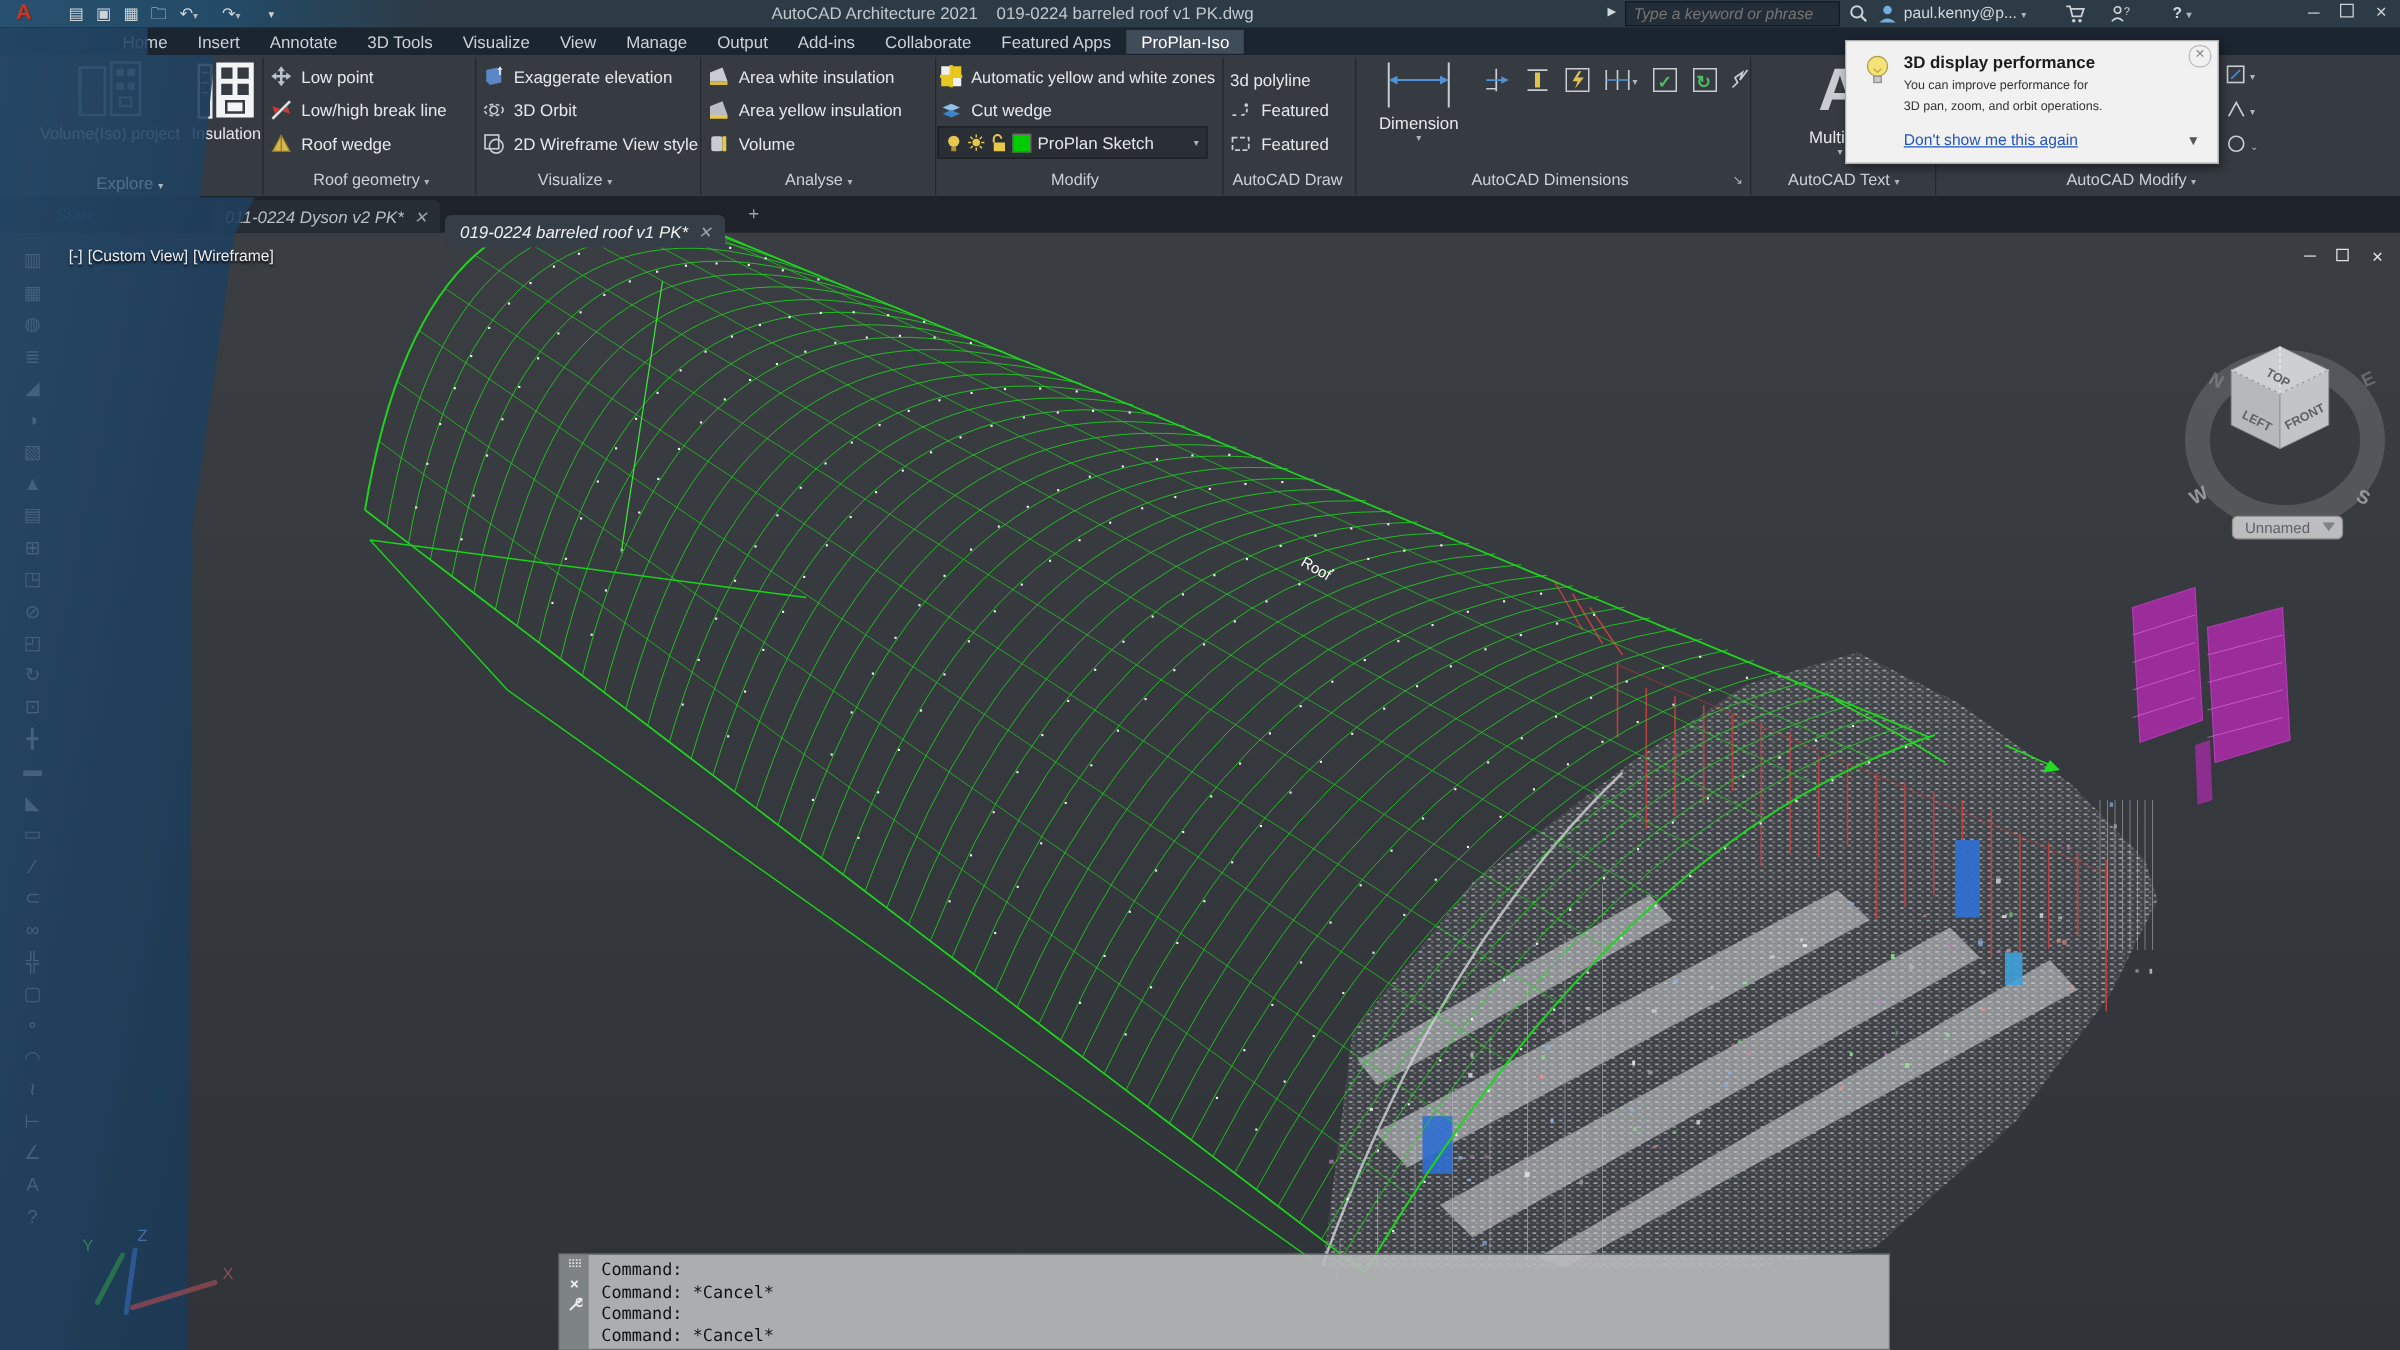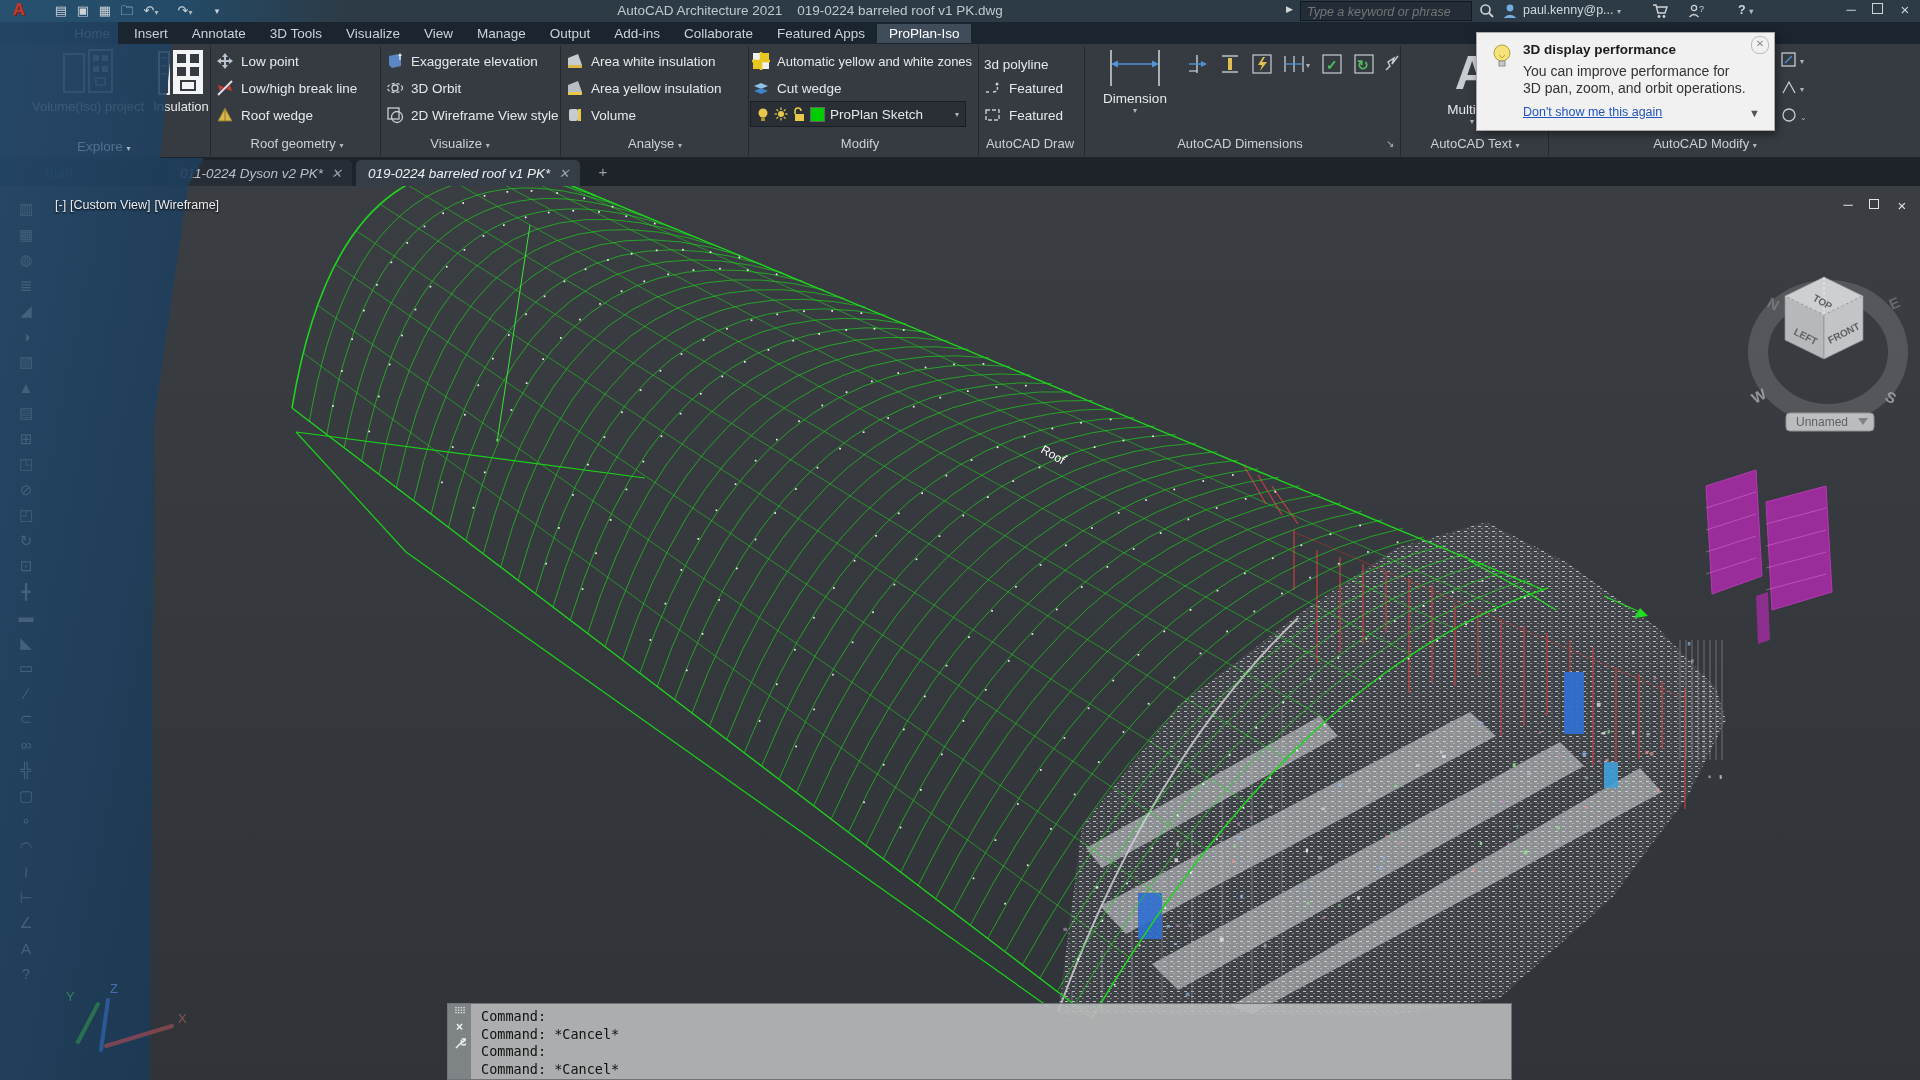--- a/index.html
+++ b/index.html
@@ -13,21 +13,21 @@
      background:linear-gradient(90deg,#27516f 0%,#234a66 55%,rgba(45,59,70,0) 100%);}
   .qat-icon{top:2px;width:18px;height:18px;font-size:13px;line-height:18px;text-align:center;color:#cdd3d8;}
   .caret{font-size:8px;color:#aeb6bc;}
   #app-title{left:530px;top:3px;width:560px;text-align:center;font-size:13.5px;color:#c2c8cd;white-space:nowrap;}
   #search-box{left:1300px;top:1px;width:170px;height:18px;background:#222d37;border:1px solid #121a21;}
   #search-box input{width:100%;height:100%;background:transparent;border:none;outline:none;
      font-style:italic;font-size:12.5px;color:#98a1a8;font-family:"Liberation Sans",sans-serif;padding:0 6px;box-sizing:border-box;}
   .tb-txt{top:3px;font-size:12.5px;color:#d3d8dc;white-space:nowrap;}
   .winbtn{top:1px;width:22px;height:18px;text-align:center;line-height:17px;color:#cfd4d8;font-size:13px;}
   
-  #menubar{left:0;top:22px;width:1920px;height:22px;background:#1b2530;z-index:40;display:flex;align-items:center;padding-left:62px;box-sizing:border-box;}
+  #menubar{left:0;top:22px;width:1920px;height:22px;background:#1b2530;z-index:40;display:flex;align-items:center;padding-left:86px;box-sizing:border-box;}
   .menu-tab{padding:2px 12px;font-size:13.5px;color:#ccd2d7;white-space:nowrap;}
   .menu-tab.active{background:#414c5a;color:#fff;}
   #ws-btn{left:979px;top:25px;width:36px;height:17px;background:#3a444f;border:1px solid #1c242c;
      font-size:9px;color:#cfd5da;text-align:center;line-height:15px;}
   
   #ribbon{left:0;top:44px;width:1920px;height:113px;background:#363b41;z-index:40;}
   .rsep{top:2px;width:1px;height:110px;background:#24282d;}
   .ritem{height:22px;display:flex;align-items:center;gap:7px;font-size:13.5px;color:#e6e9ec;white-space:nowrap;}
   .plabel{top:92px;font-size:13px;color:#ccd1d6;white-space:nowrap;text-align:center;}
   .bigbtn{text-align:center;font-size:13.5px;color:#e6e9ec;}
@@ -54,21 +54,21 @@
   .ltool{height:25.5px;font-size:15px;color:#46627e;opacity:.95;line-height:25px;}
   
   #cmdwin{left:447px;top:1003px;width:1065px;height:77px;z-index:70;display:flex;
      background:rgba(185,186,187,0.9);border:1px solid #6f7478;box-sizing:border-box;}
   #cmd-strip{width:23px;background:rgba(90,96,102,0.55);display:flex;flex-direction:column;align-items:center;gap:4px;padding-top:2px;}
   #cmd-lines{padding:4px 0 0 10px;font-family:"DejaVu Sans Mono",monospace;font-size:13.5px;color:#111;line-height:17.5px;}
   
   #notif{left:1476px;top:32px;width:297px;height:97px;background:#f1f1f1;border:1px solid #aaa;
      box-shadow:2px 3px 8px rgba(0,0,0,.45);z-index:80;color:#1c1c1c;}
   #notif-title{left:46px;top:9px;font-size:13.5px;font-weight:bold;}
-  .notif-body{left:46px;font-size:14px;color:#333;}
+  .notif-body{left:46px;font-size:10px;color:#333;}
   #notif-link{left:46px;top:72px;font-size:12.5px;color:#2255bb;text-decoration:underline;}
   #notif-close{right:5px;top:3px;width:16px;height:16px;border-radius:8px;color:#888;border:1px solid #bbb;
      font-size:10px;text-align:center;line-height:14px;}
   #notif-caret{right:14px;top:74px;color:#555;font-size:11px;}
   svg text{font-family:"Liberation Sans",sans-serif;}
 </style>
 </head>
 <body>
 
 <div id="titlebar" class="abs">
@@ -375,21 +375,21 @@
         <text x="20" y="14" font-size="8" fill="#aeb6bc">⌄</text>
       </svg></span>
   <div class="abs plabel" style="left:1630px;width:150px;"><span>AutoCAD Modify</span> <span class="caret">▾</span></div>
 </div>
 
 <div id="tabbar" class="abs">
   <div class="abs ftab" style="left:168px;width:184px;background:#262d34;color:#b9bfc6;">
     <span>011-0224 Dyson v2 PK*</span>
     <span class="x">✕</span>
   </div>
-  <div class="abs ftab" style="left:356px;width:224px;background:#353d46;color:#eef1f3;">
+  <div class="abs ftab" style="left:356px;width:224px;background:#353d46;color:#eef1f3;margin-top:12px;">
     <span>019-0224 barreled roof v1 PK*</span>
     <span class="x">✕</span>
   </div>
   <div class="abs" style="left:594px;top:6px;width:18px;height:18px;text-align:center;line-height:18px;color:#9aa1a8;font-size:15px;">+</div>
 </div>
 
 <div id="viewport" class="abs">
   <svg id="scene" width="1920" height="894" viewBox="0 186 1920 894">
     <defs>
       <pattern id="grain" width="7" height="5" patternUnits="userSpaceOnUse">

